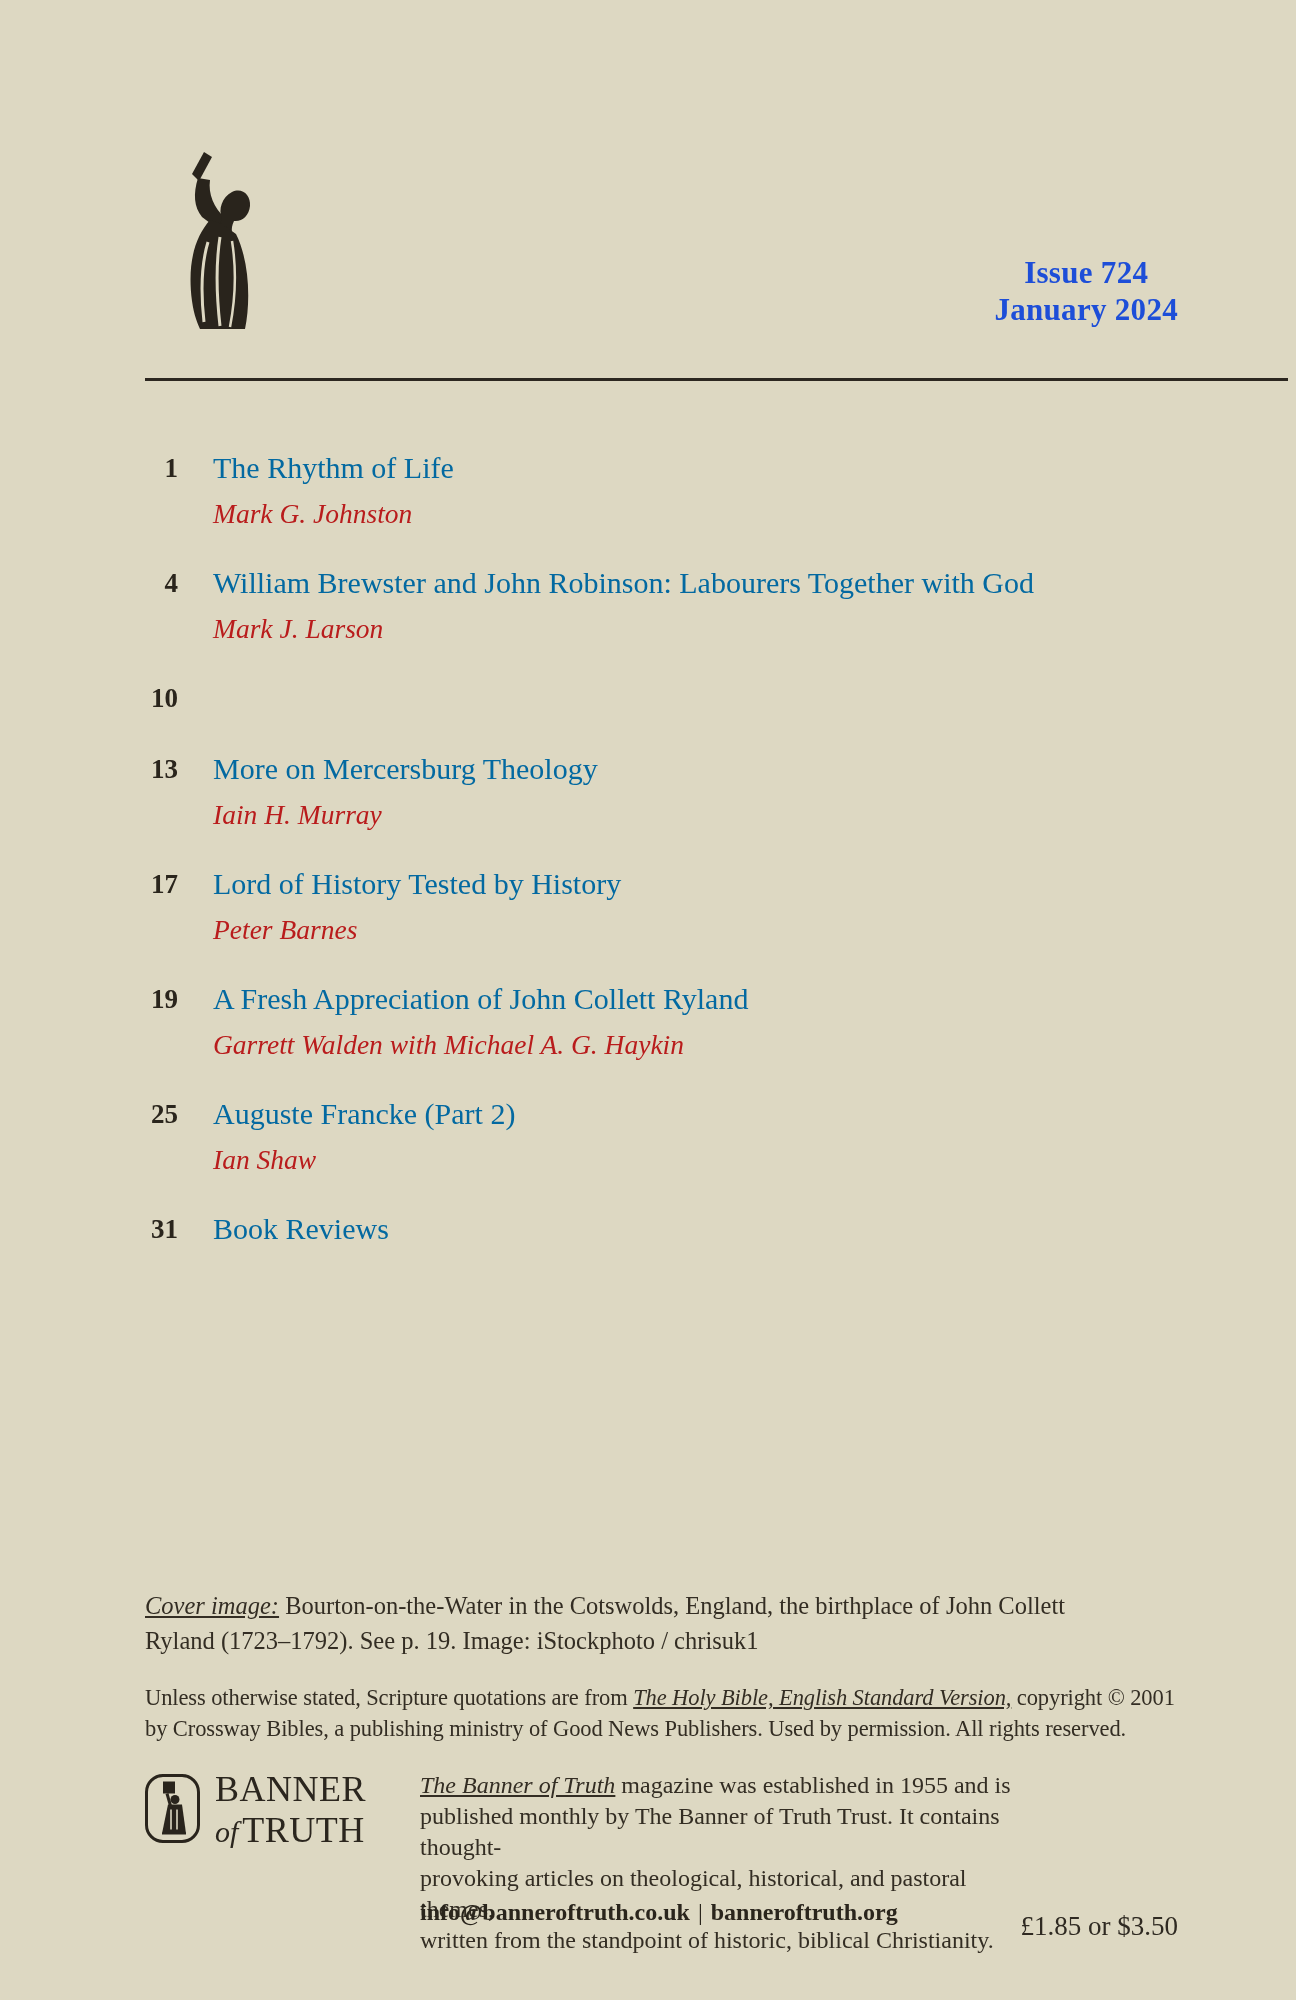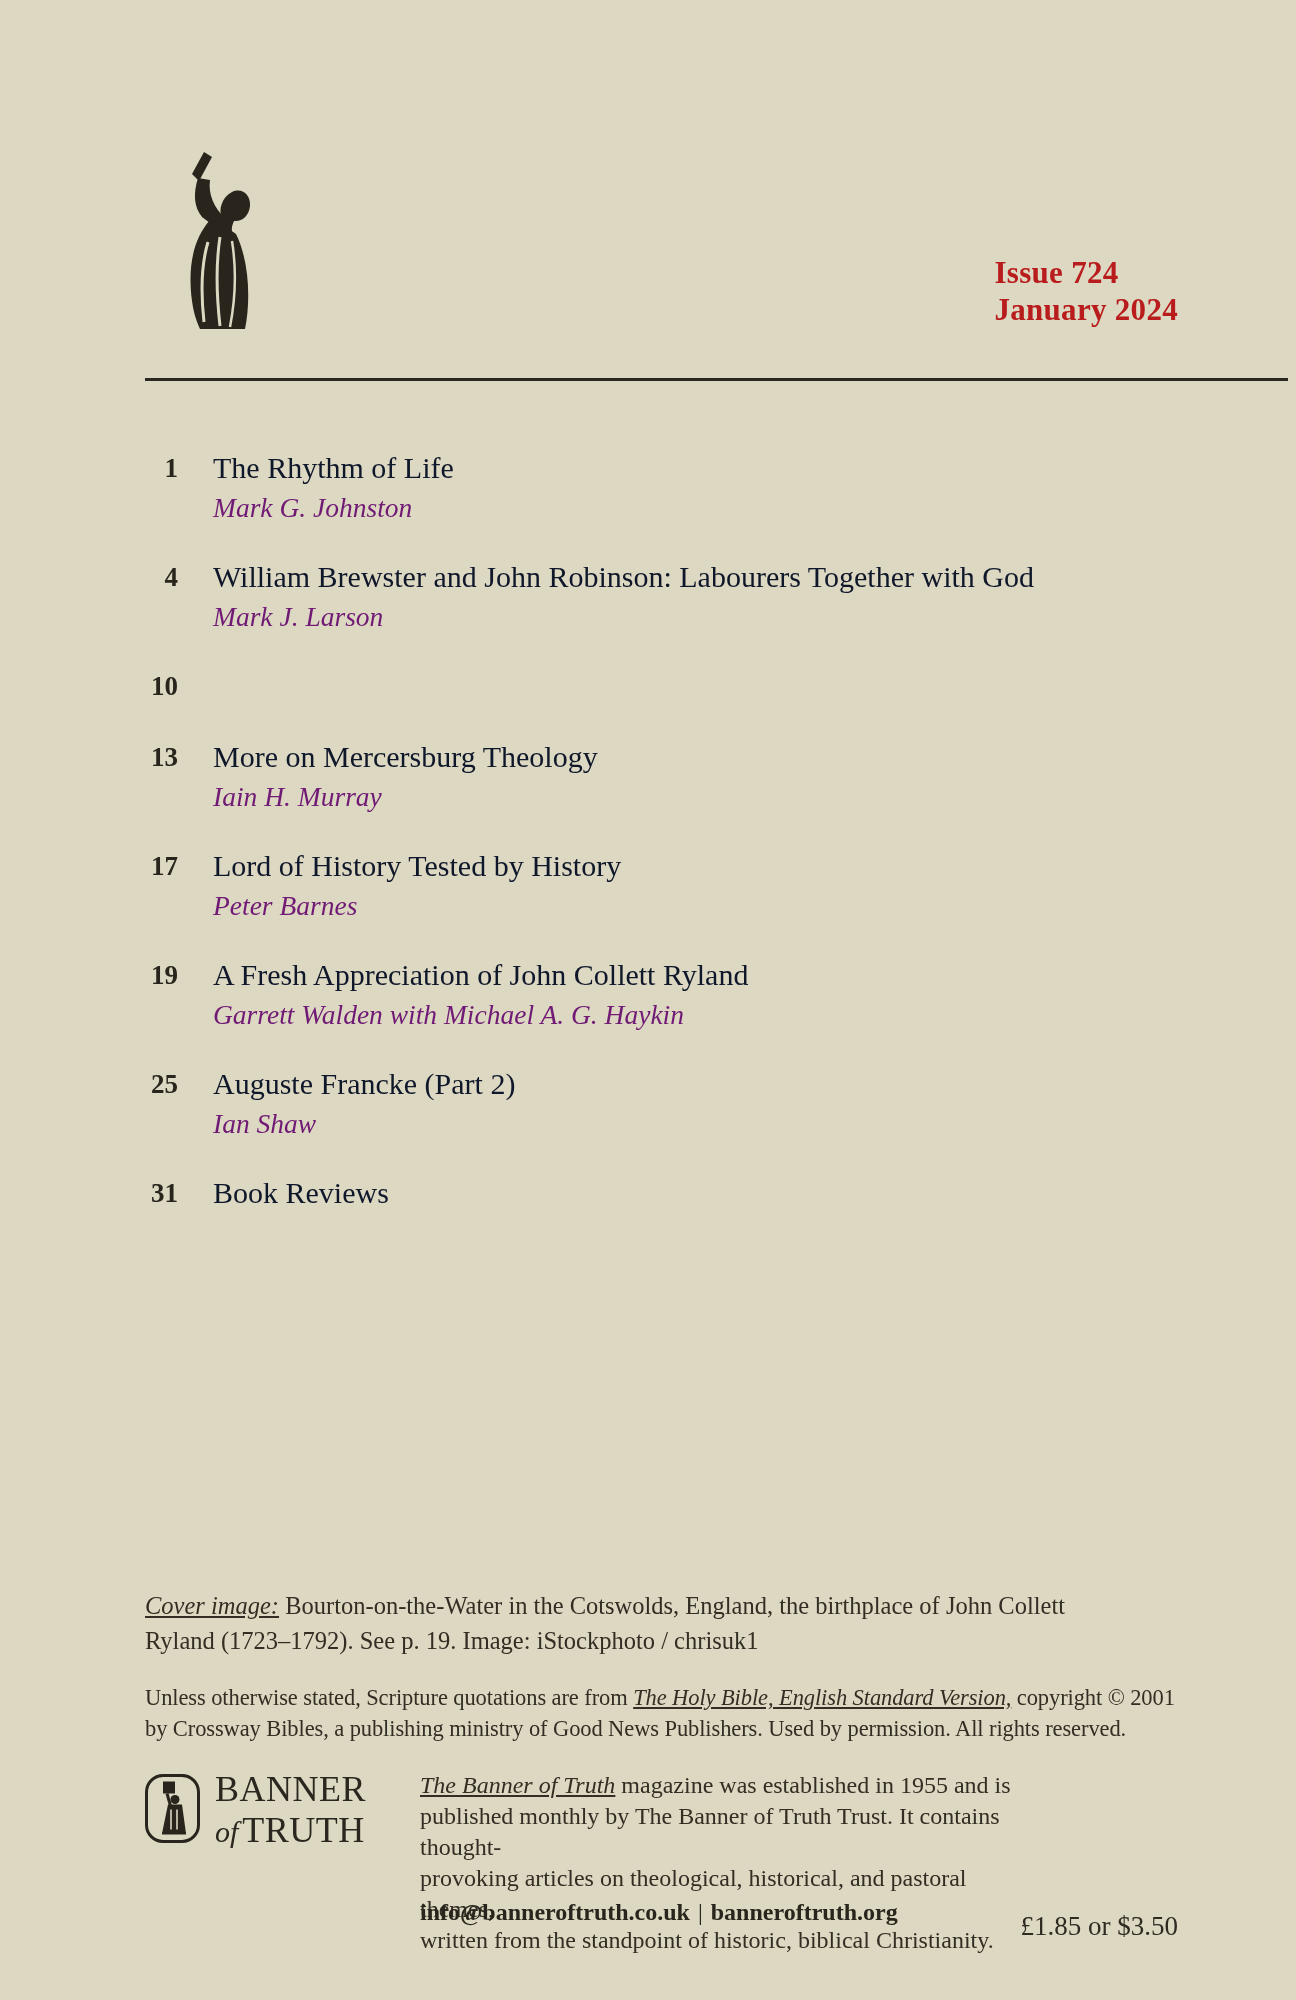--- a/index.html
+++ b/index.html
@@ -8,34 +8,34 @@
     width:1296px;height:2000px;
     background:#ddd8c2;
     font-family:"Liberation Serif","DejaVu Serif",serif;
     color:#332d23;
     overflow:hidden;
   }
   
   .masthead-logo{position:absolute;left:148px;top:150px;width:150px;height:190px;}
   .issue-block{
     position:absolute;right:118px;top:254px;
-    text-align:left;font-weight:bold;font-size:31px;line-height:37px;
-    color:#b91c1c;letter-spacing:.3px;
+    text-align:center;font-weight:bold;font-size:31px;line-height:37px;
+    color:#1d4ed8;letter-spacing:.3px;
   }
   .header-rule{position:absolute;left:145px;right:8px;top:378px;height:3px;background:#2c2720;}
   
   .toc{position:absolute;left:133px;top:450px;width:1060px;}
   .toc-row{display:flex;align-items:flex-start;margin-bottom:35px;}
   .toc-num{
     width:45px;flex:0 0 45px;text-align:right;
     font-weight:bold;font-size:27px;line-height:36px;color:#2a251c;
   }
   .toc-text{margin-left:35px;}
-  .toc-title{font-size:30px;line-height:36px;color:#0f172a;}
-  .toc-author{font-size:27.5px;line-height:32px;font-style:italic;color:#701a75;margin-top:6px;}
+  .toc-title{font-size:30px;line-height:36px;color:#0369a1;}
+  .toc-author{font-size:27.5px;line-height:32px;font-style:italic;color:#b91c1c;margin-top:12px;}
   
   .cover-note{position:absolute;left:145px;top:1588px;width:1060px;font-size:24.5px;line-height:35px;}
   .scripture-note{position:absolute;left:145px;top:1682px;width:1060px;font-size:22.5px;line-height:31px;letter-spacing:-0.1px;}
   .note-line{display:block;}
   .it{font-style:italic;text-decoration:underline;}
   
   .emblem{
     position:absolute;left:145px;top:1774px;width:55px;height:69px;
     border:3px solid #29241c;border-radius:18px;box-sizing:border-box;
   }

